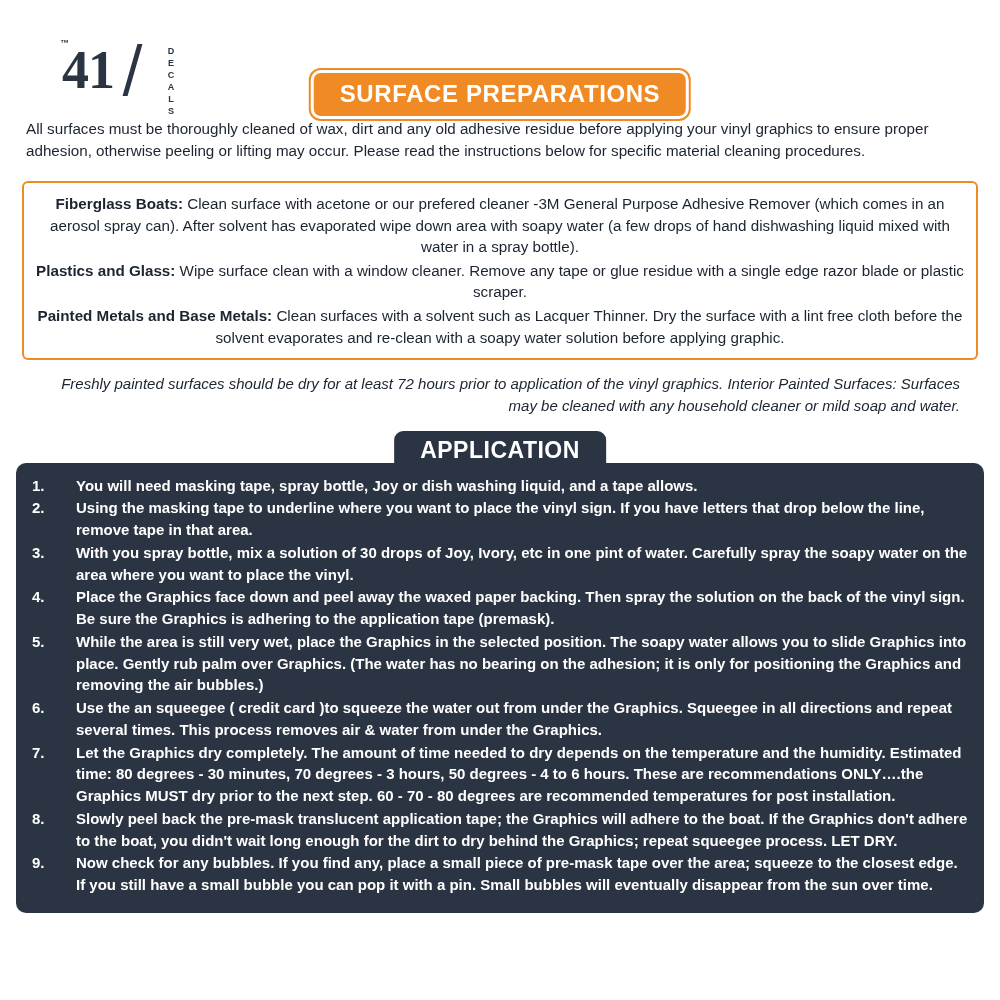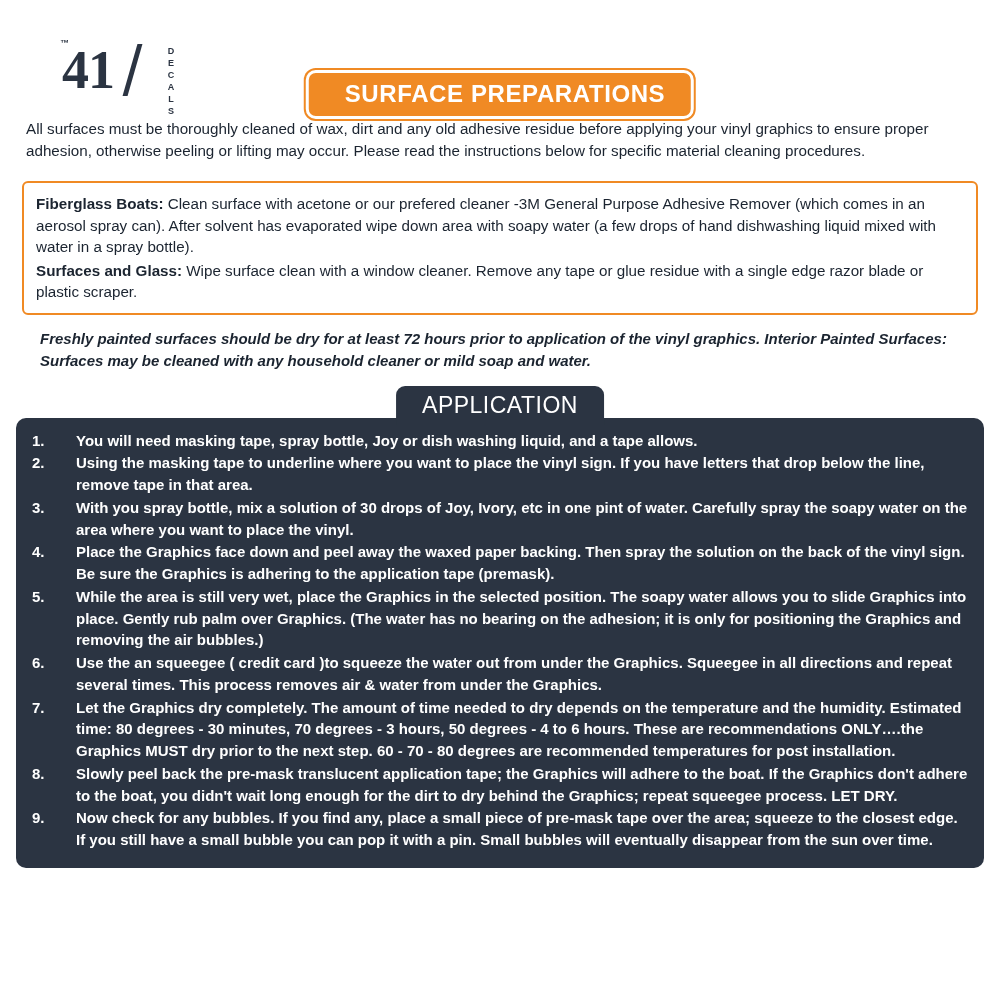--- a/index.html
+++ b/index.html
@@ -78,69 +78,69 @@
     transform: translateX(-50%);
     top: 56px;
     background: #f08a24;
     border: 3px solid #ffffff;
     border-radius: 10px;
     box-shadow: 0 0 0 2px #f08a24;
     color: #ffffff;
     font-size: 24px;
     font-weight: bold;
     letter-spacing: 0.6px;
-    padding: 7px 26px 8px 36px;
+    padding: 7px 26px 8px 26px;
     white-space: nowrap;
   }
   
   .intro {
     margin: 8px 10px 20px 10px;
     font-size: 15.2px;
     line-height: 1.42;
     color: #1b2430;
   }
   
   .box {
     border: 2px solid #f08a24;
     border-radius: 6px;
     padding: 10px 12px 10px 12px;
     margin: 0 6px;
+    text-align: center;
   }
   .box p {
     margin: 0 0 2px 0;
     font-size: 15.2px;
     line-height: 1.42;
   }
   .box p:last-child { margin-bottom: 0; }
   .box b { font-weight: bold; }
   
   .note {
     margin: 13px 24px 0 24px;
     font-style: italic;
     font-size: 15px;
     line-height: 1.45;
-    text-align: left;
-    font-weight: bold;
+    text-align: right;
   }
   .note.second { margin-top: 16px; }
   
   .app-banner-wrap {
     position: relative;
     height: 34px;
     margin-top: 14px;
   }
   .app-banner {
     position: absolute;
     left: 50%;
     transform: translateX(-50%);
     top: 0;
     background: #2b3442;
     color: #ffffff;
     font-size: 23px;
-    font-weight: normal;
+    font-weight: bold;
     letter-spacing: 0.5px;
     border-radius: 9px 9px 0 0;
     padding: 6px 26px 6px 26px;
     white-space: nowrap;
     z-index: 2;
   }
   
   .steps {
     background: #2b3442;
     color: #ffffff;
@@ -178,21 +178,22 @@
       <span class="logo-slash"></span>
       <span class="logo-decals">DECALS</span>
     </div>
     <div class="banner">SURFACE PREPARATIONS</div>
   </div>
 
   <div class="intro">All surfaces must be thoroughly cleaned of wax, dirt and any old adhesive residue before applying your vinyl graphics to ensure proper adhesion, otherwise peeling or lifting may occur. Please read the instructions below for specific material cleaning procedures.</div>
 
   <div class="box">
     <p><b>Fiberglass Boats:</b><span> Clean surface with acetone or our prefered cleaner -3M General Purpose Adhesive Remover (which comes in an aerosol spray can). After solvent has evaporated wipe down area with soapy water (a few drops of hand dishwashing liquid mixed with water in a spray bottle).</span></p>
-    <p><b>Surfaces and Glass:</b><span> Wipe surface clean with a window cleaner. Remove any tape or glue residue with a single edge razor blade or plastic scraper.</span></p>
+    <p><b>Plastics and Glass:</b><span> Wipe surface clean with a window cleaner. Remove any tape or glue residue with a single edge razor blade or plastic scraper.</span></p>
+    <p><b>Painted Metals and Base Metals:</b><span> Clean surfaces with a solvent such as Lacquer Thinner. Dry the surface with a lint free cloth before the solvent evaporates and re-clean with a soapy water solution before applying graphic.</span></p>
   </div>
 
   <div class="note">Freshly painted surfaces should be dry for at least 72 hours prior to application of the vinyl graphics. Interior Painted Surfaces: Surfaces may be cleaned with any household cleaner or mild soap and water.</div>
 
   <div class="app-banner-wrap">
     <div class="app-banner">APPLICATION</div>
   </div>
 
   <div class="steps">
     <div class="step">

